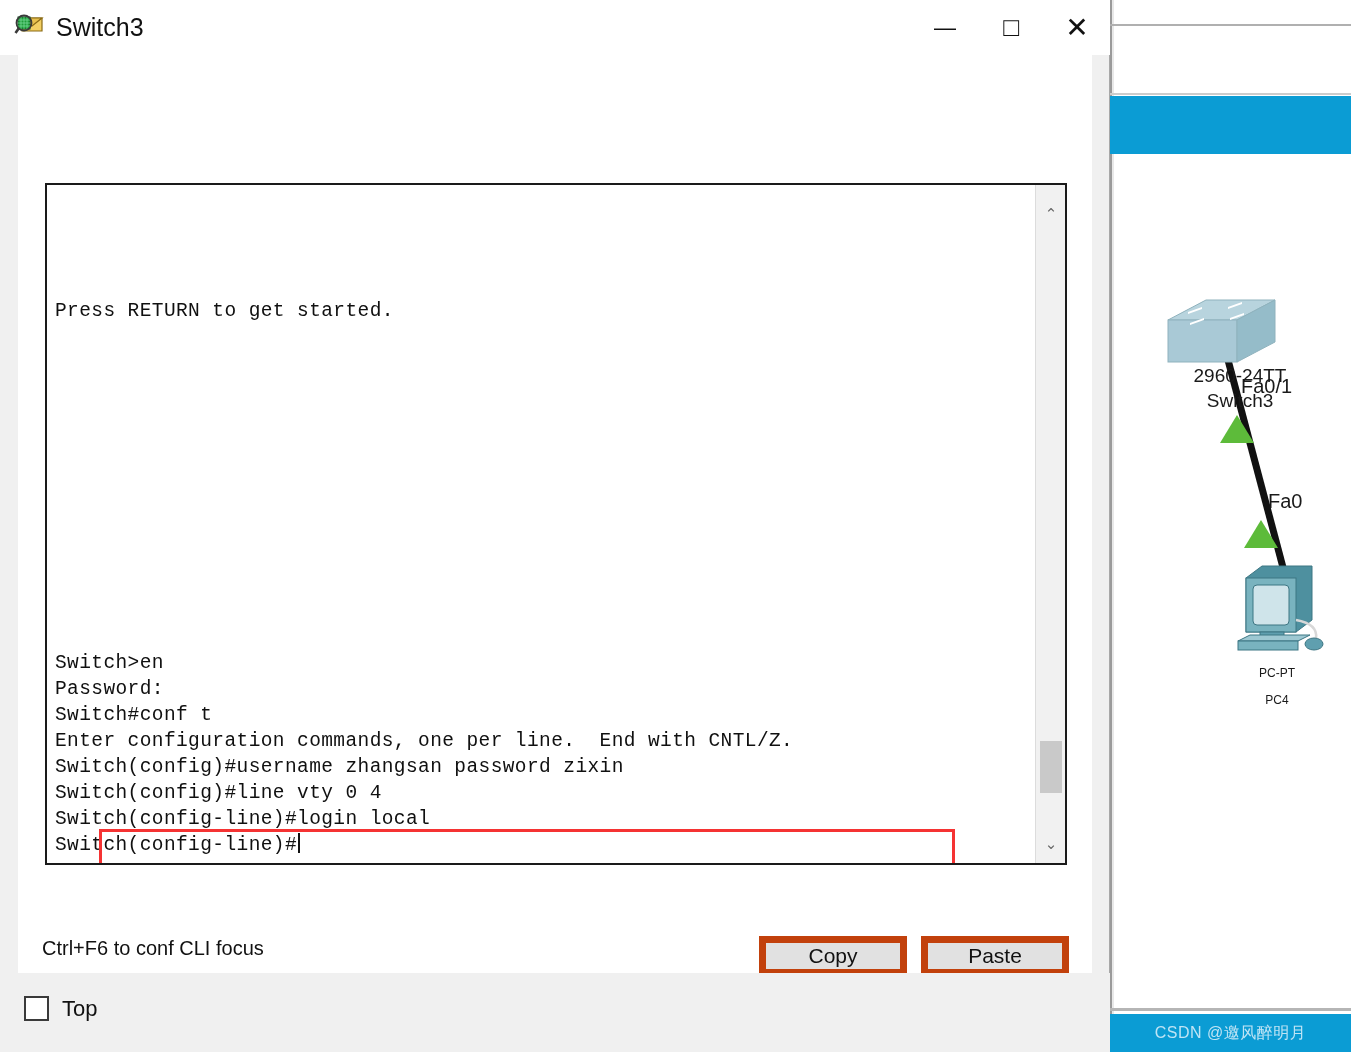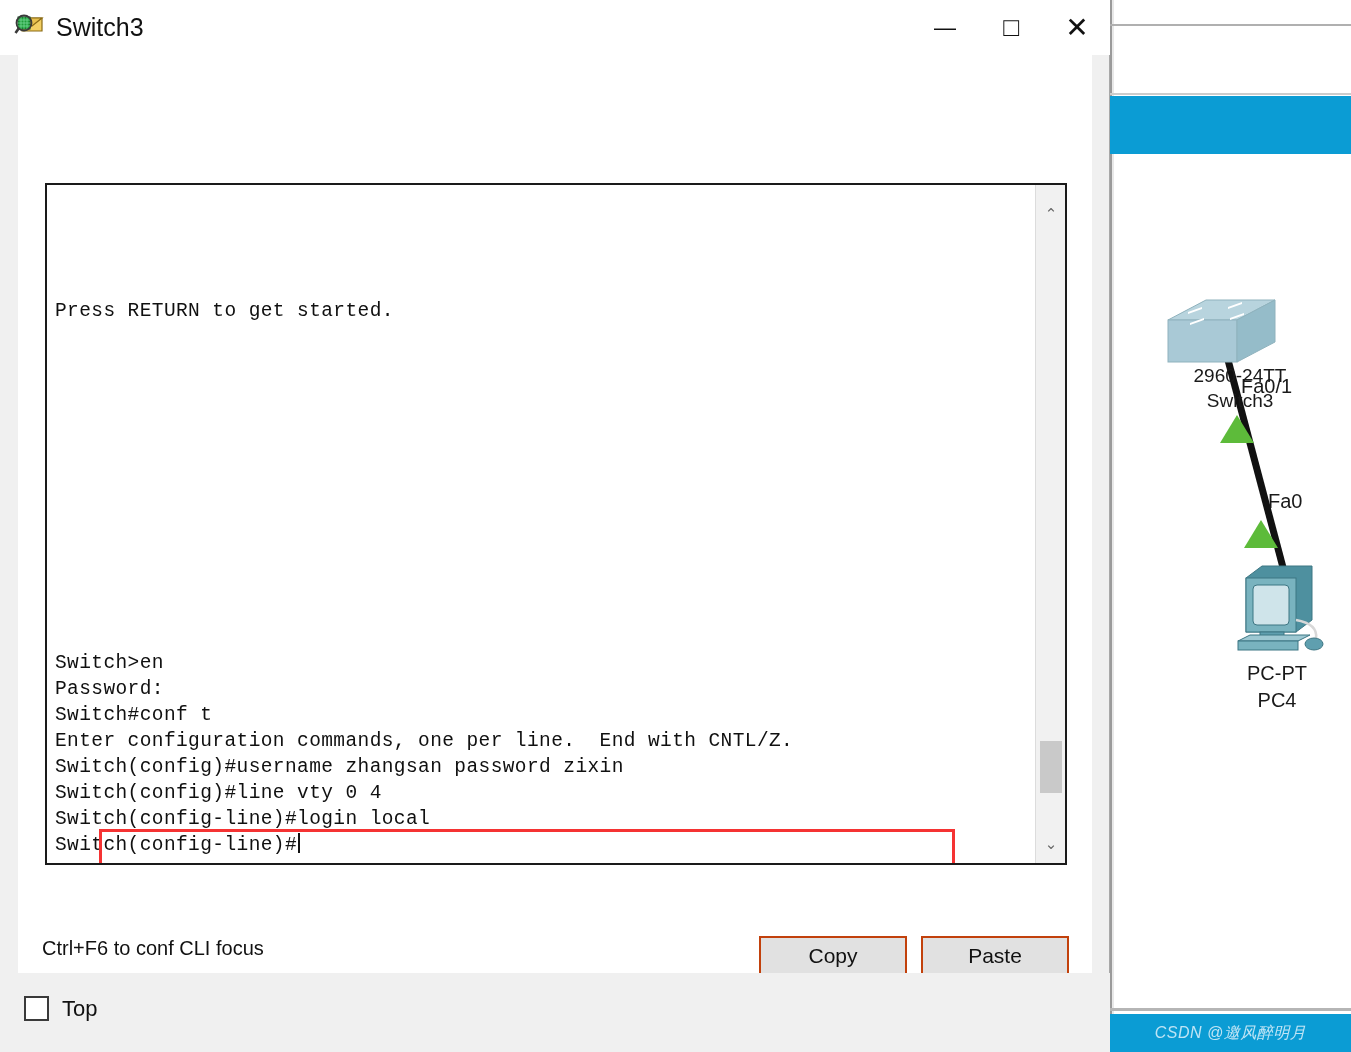--- a/index.html
+++ b/index.html
@@ -24,31 +24,30 @@
   .ws-bluebar { position:absolute; left:0; top:96px; width:241px; height:58px; background:#0b9cd4; }
   .ws-left-edge { position:absolute; left:0; top:0; width:4px; height:1052px;
       background:linear-gradient(to right,#9a9a9a 0 2px,#e8e8e8 2px 4px); }
   .ws-footbar { position:absolute; left:0; top:1014px; width:241px; height:38px; background:#0b9cd4; }
   .ws-footline { position:absolute; left:0; top:1008px; width:241px; height:3px; background:#b5b5b5; }
   .csdn {
     position:absolute; left:0; top:1014px; width:241px; height:38px;
     display:flex; align-items:center; justify-content:center;
     color:#bfe4f5; font-size:16px; letter-spacing:.5px;
     font-family:"Liberation Sans", sans-serif;
-    font-style:italic;
   }
 
   
   .topo { position:absolute; left:0; top:0; width:241px; height:1052px; }
   .sw-label, .pc-label, .port-label {
     position:absolute; font-family:"Liberation Sans", sans-serif;
     color:#1a1a1a; font-size:19px; white-space:nowrap; text-align:center;
   }
   .sw-label { width:160px; line-height:25px; }
-  .pc-label { width:150px; line-height:27px; font-size:20px;text-align:center; }
+  .pc-label { width:150px; line-height:27px; font-size:12px;text-align:center; }
   .port-label { font-size:20px; }
 
   
   .dialog {
     position:absolute; left:0; top:0; width:1110px; height:1052px;
     background:#f0f0f0;
     border-right:1px solid #a8a8a8;
   }
   .titlebar {
     position:absolute; left:0; top:0; width:1110px; height:55px;
@@ -130,21 +129,21 @@
     background:#c9c9c9;
   }
 
   
   .cli-hint {
     position:absolute; left:24px; top:882px; font-size:20px; color:#111;
     font-family:"Liberation Sans", sans-serif;
   }
   .btn {
     position:absolute; top:881px; height:40px; width:148px;
-    background:#e1e1e1; border:2px solid #c2410c;
+    background:#e1e1e1; border:7px solid #c2410c;
     font-size:21px; color:#111; font-family:"Liberation Sans", sans-serif;
     display:flex; align-items:center; justify-content:center; cursor:default;
   }
   .btn-copy  { left:741px; }
   .btn-paste { left:903px; }
 
   
   .dlg-foot {
     position:absolute; left:0; top:973px; width:1110px; height:79px;
     background:#f0f0f0;

